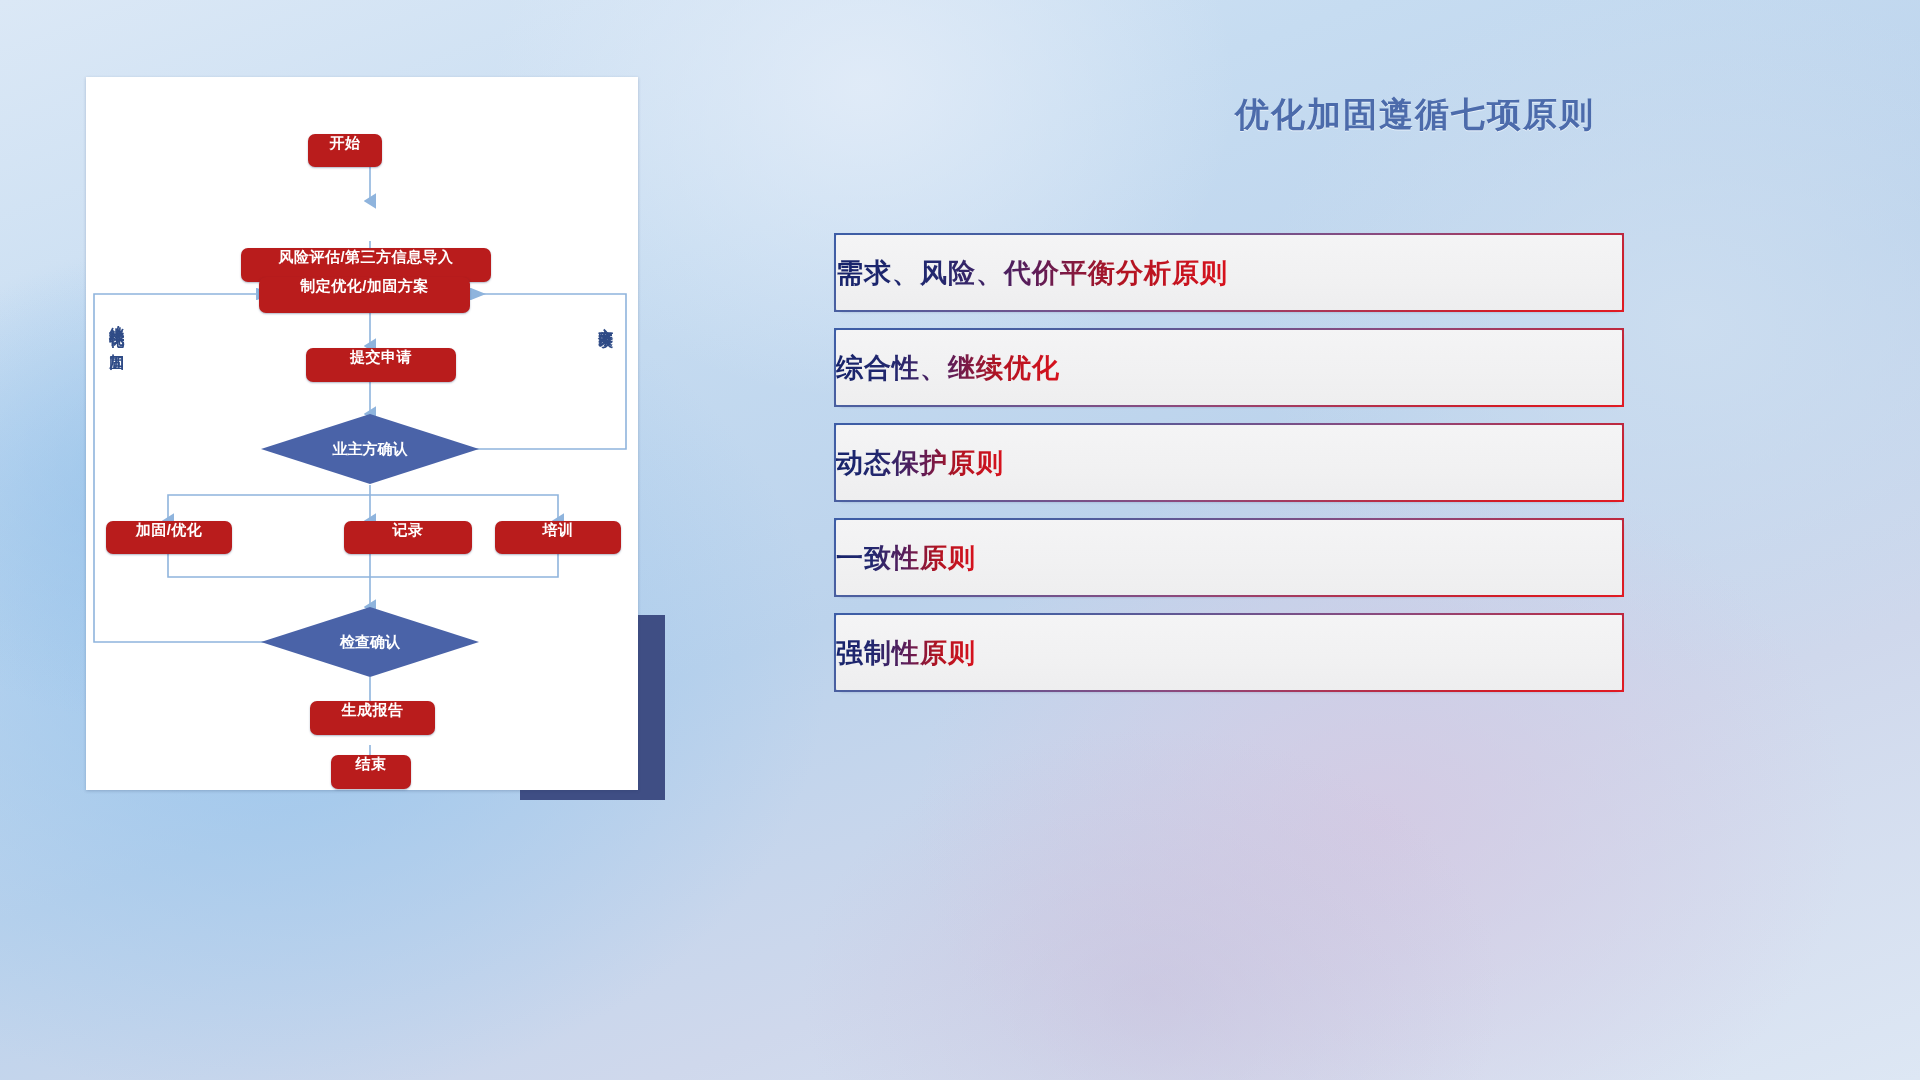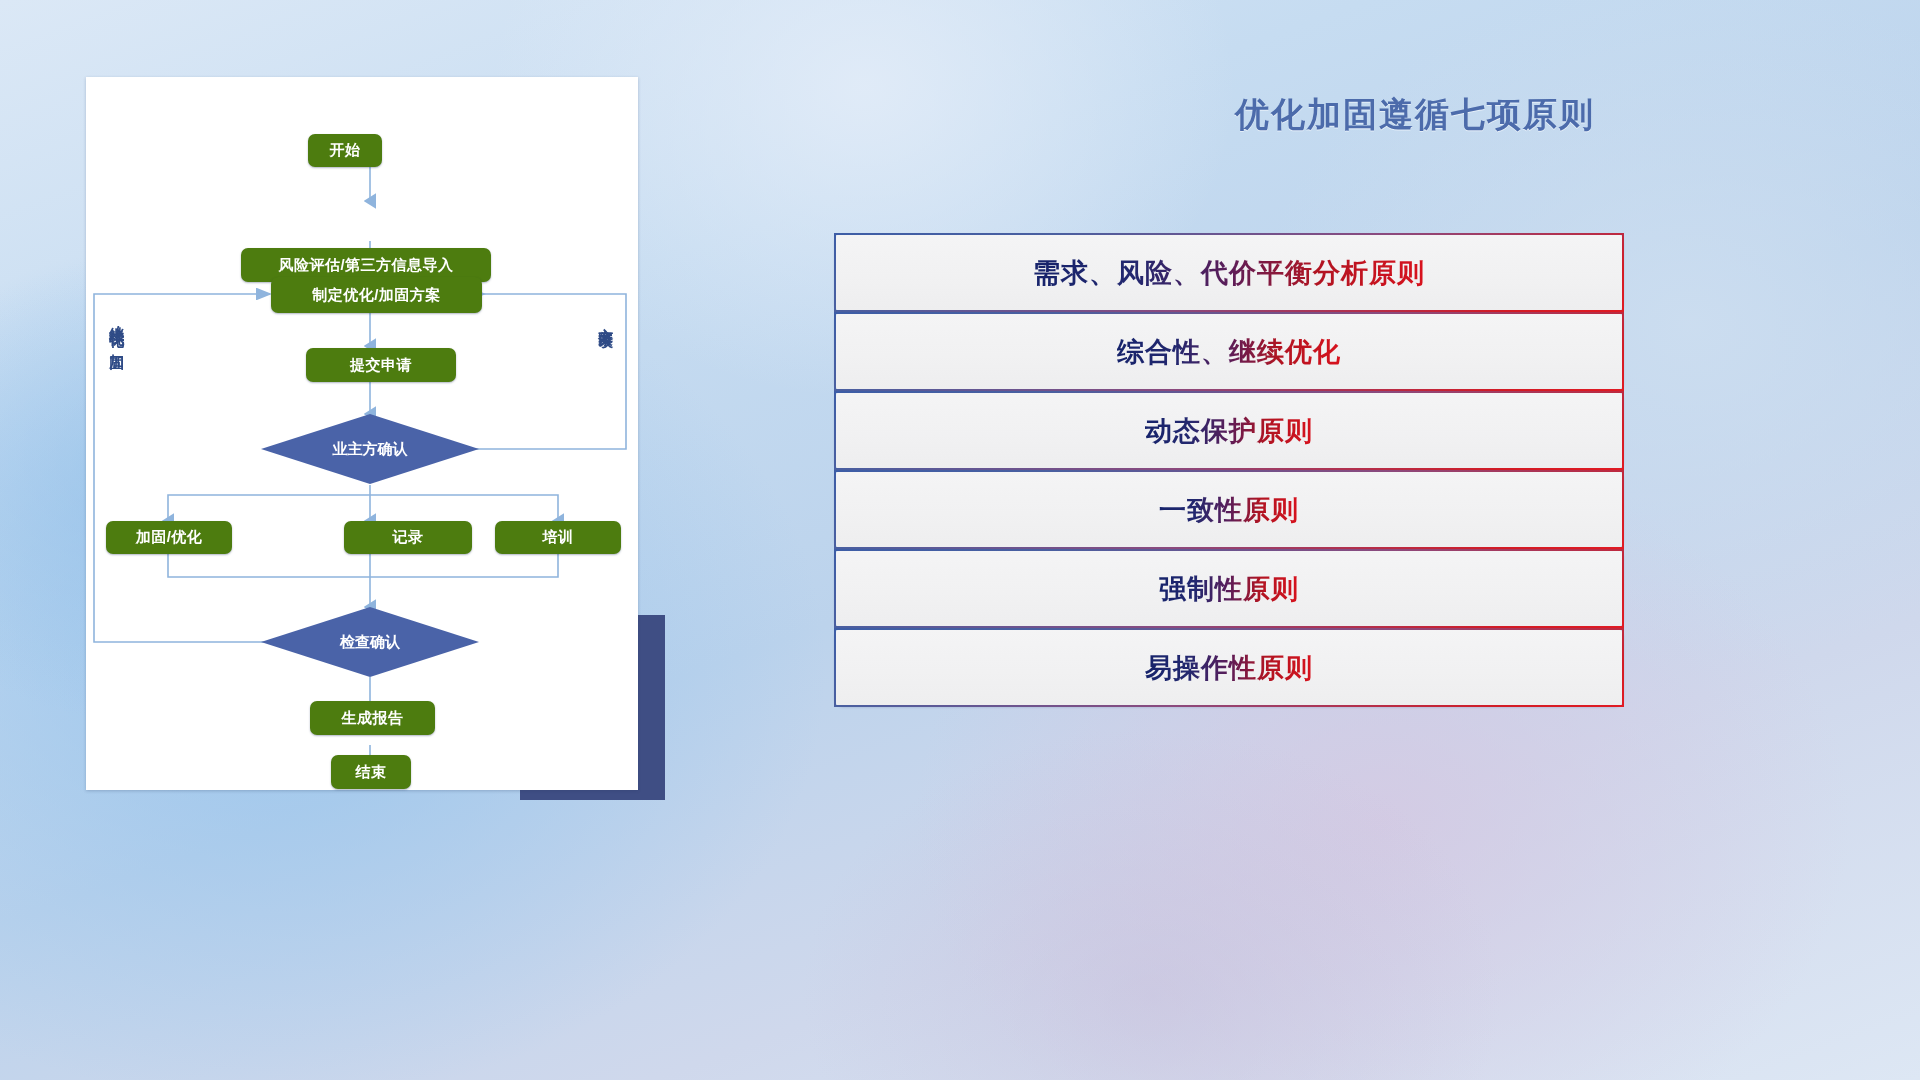--- a/index.html
+++ b/index.html
@@ -34,24 +34,24 @@
   }
   #flow-card{
     position:absolute;left:86px;top:77px;width:552px;height:713px;
     background:#ffffff;
     box-shadow:0 1px 3px rgba(40,60,100,.25);
   }
   #flow-svg{position:absolute;left:0;top:0;width:552px;height:713px;}
 
   .node{
     position:absolute;
-    background:#4d7c0f;
+    background:#b91c1c;
     color:#ffffff;
     border-radius:7px;
-    display:flex;align-items:center;justify-content:center;
+    display:flex;align-items:flex-start;justify-content:center;
     font-size:15px;font-weight:bold;
     letter-spacing:.5px;
     box-shadow:0 1px 2px rgba(30,45,90,.35);
     white-space:nowrap;
   }
   .decision{
     position:absolute;
     color:#ffffff;
     display:flex;align-items:center;justify-content:center;
     font-size:15px;font-weight:bold;
@@ -84,27 +84,27 @@
     text-align:center;
     font-size:34px;font-weight:bold;
     color:#4c6bab;
     letter-spacing:2px;
     text-shadow:0 1px 0 rgba(255,255,255,.55);
   }
 
   .principle-list{position:absolute;left:-186px;top:233px;width:790px;}
   .principle{
     position:relative;
-    height:75px;
+    height:75px;margin-bottom:16px;
     border-radius:9px;
     background:linear-gradient(180deg,#f4f4f5 0%,#f1f1f2 55%,#eeeeef 100%);
     border:2px solid transparent;
     border-image:linear-gradient(160deg,#3d5da6 0%,#4a5fa0 22%,#8b4a7e 55%,#d31b25 88%,#e01b24 100%) 1;
     box-shadow:0 1px 2px rgba(60,80,130,.14);
-    display:flex;align-items:center;justify-content:center;
+    display:flex;align-items:center;justify-content:flex-start;
     overflow:hidden;
   }
   .principle-text{
     font-size:27px;font-weight:bold;letter-spacing:1px;
     background:linear-gradient(90deg,#16236b 0%,#23286f 26%,#5b1d59 50%,#b01422 72%,#d8121d 100%);
     -webkit-background-clip:text;background-clip:text;
     color:transparent;-webkit-text-fill-color:transparent;
     white-space:nowrap;
   }
 </style>
@@ -159,21 +159,21 @@
   </svg>
 
   <div class="node" style="left:222px;top:57px;width:74px;height:33px;">
     <span>开始</span>
   </div>
 
   <div class="node" style="left:155px;top:131px;width:250px;height:34px;margin-top:40px;">
     <span>风险评估/第三方信息导入</span>
   </div>
 
-  <div class="node" style="left:185px;top:200px;width:211px;height:36px;">
+  <div class="node" style="left:173px;top:200px;width:211px;height:36px;">
     <span>制定优化/加固方案</span>
   </div>
 
   <div class="node" style="left:220px;top:271px;width:150px;height:34px;">
     <span>提交申请</span>
   </div>
 
   <div class="decision" style="left:175px;top:337px;width:218px;height:70px;">
     <span class="dia"></span>
     <span>业主方确认</span>
@@ -229,18 +229,15 @@
 
 
     <div class="principle">
       <span class="principle-text">一致性原则</span>
     </div>
 
     <div class="principle">
       <span class="principle-text">强制性原则</span>
     </div>
 
-    <div class="principle">
-      <span class="principle-text">易操作性原则</span>
-    </div>
 
   </div>
 </div>
 
 </body></html>

